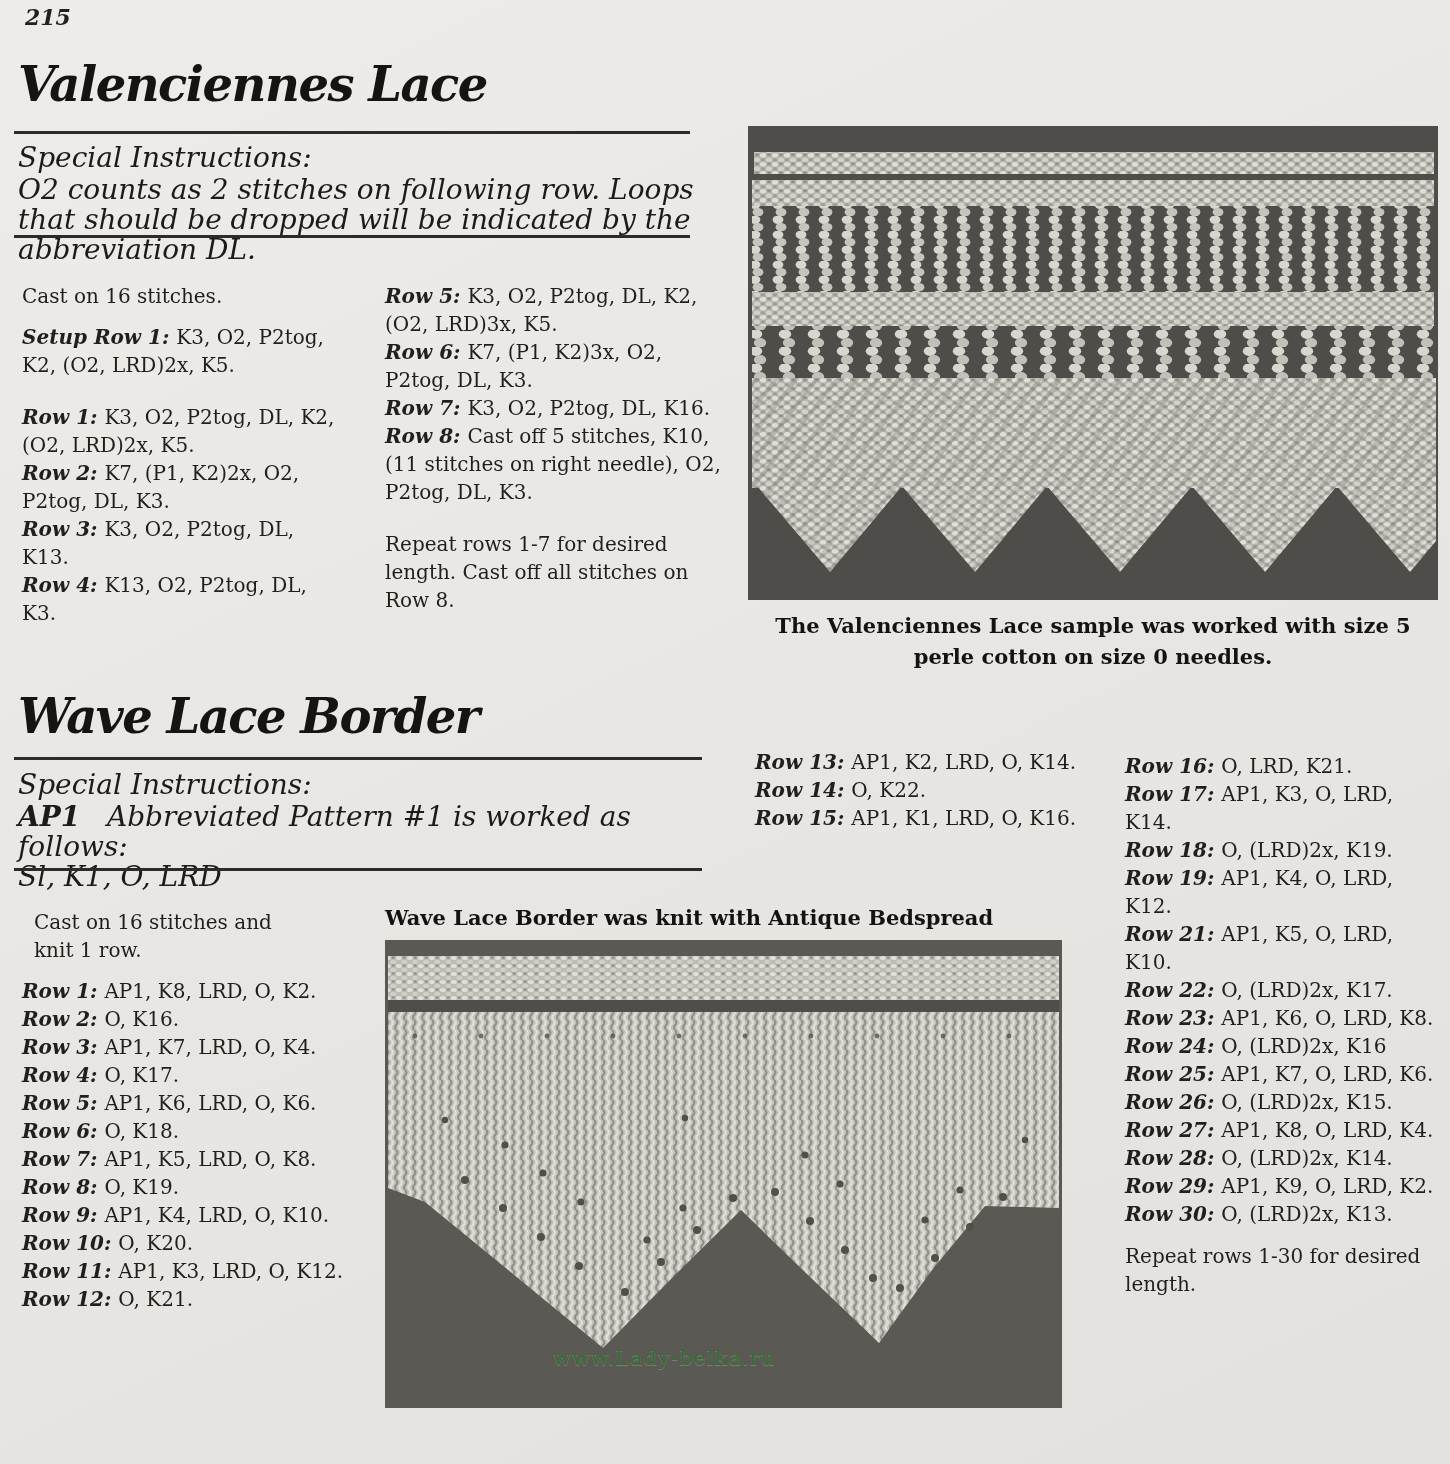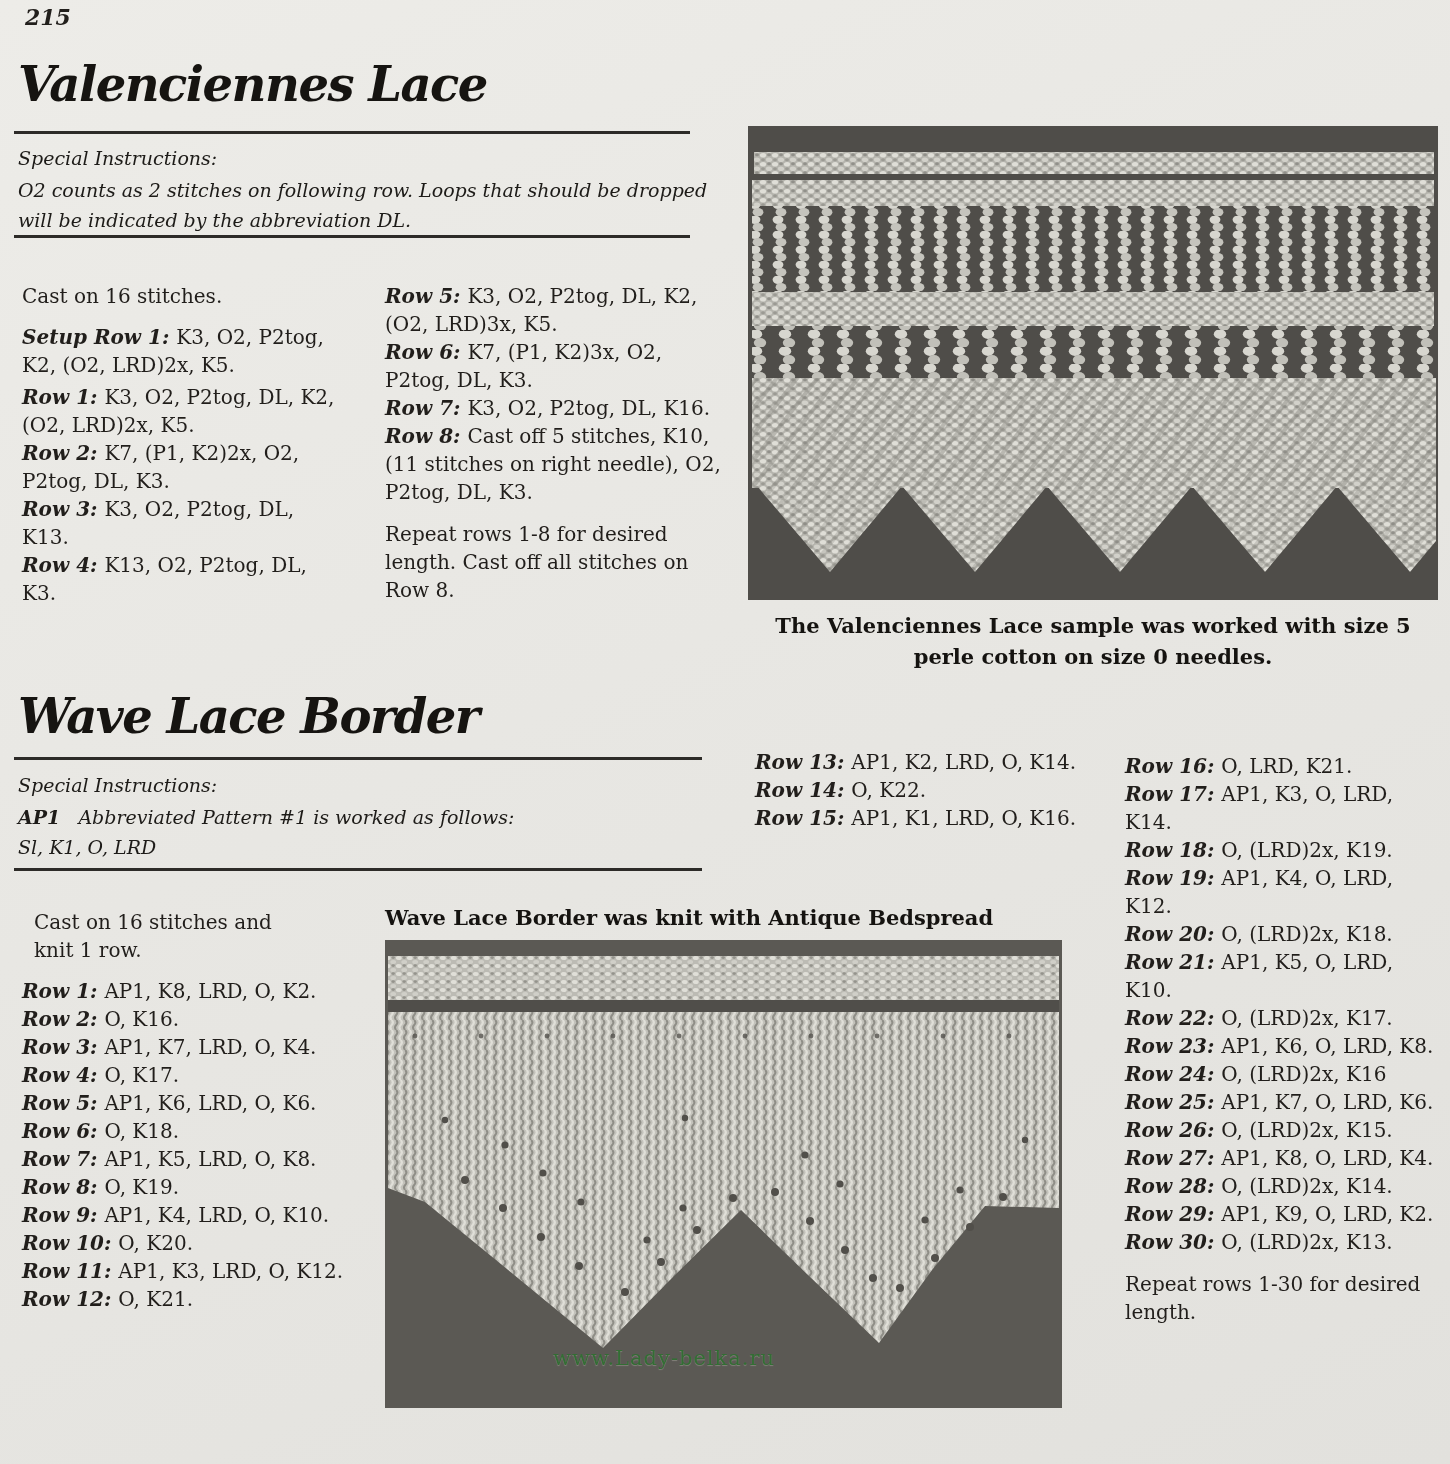--- a/index.html
+++ b/index.html
@@ -8,27 +8,27 @@
     background:linear-gradient(155deg,#edecE8 0%,#e8e7e3 45%,#e2e1dd 100%);
     font-family:"DejaVu Serif", serif; color:#221f1c;
   }
   .abs{position:absolute;}
   .page-num{font-size:22px;font-weight:bold;font-style:italic;}
   .section-title{
     font-size:48px;font-weight:bold;font-style:italic;letter-spacing:-1.5px;
     color:#161411;white-space:nowrap;line-height:1;text-align:right;
   }
   .rule{height:3px;background:#2d2b28;}
-  .special{font-style:italic;font-size:19px;line-height:30px;color:#1d1b18;}
+  .special{font-style:italic;font-size:28px;line-height:30px;color:#1d1b18;}
   .special .sp-label{display:block;margin-bottom:2px;}
   .special b{font-weight:bold;}
   .prow{margin:0;font-size:20px;line-height:28px;color:#211e1b;}
   .castline{margin:0 0 13px 0;}
   .rows-group{margin:0;}
-  .rows-group.gap{margin-bottom:4px;}
+  .rows-group.gap{margin-bottom:24px;}
   .rlabel{font-weight:bold;font-style:italic;}
   .repeat{margin-top:14px;}
   .caption{font-size:21px;font-weight:bold;line-height:31px;color:#151310;}
   .photo{background:#4f4d49;}
   .watermark{
     font-size:21px;color:#2f7031;letter-spacing:1px;
     text-shadow:0 1px 1px rgba(220,220,210,.35);opacity:.9;white-space:nowrap;
   }
 </style>
 </head>
@@ -62,21 +62,21 @@
       </div>
   </div>
 
   <div class="abs" style="left:385px;top:282px;width:340px;">
     <div class="rows-group gap">
         <p class="prow"><span class="rlabel">Row 5: </span>K3, O2, P2tog, DL, K2, (O2, LRD)3x, K5.</p>
         <p class="prow"><span class="rlabel">Row 6: </span>K7, (P1, K2)3x, O2, P2tog, DL, K3.</p>
         <p class="prow"><span class="rlabel">Row 7: </span>K3, O2, P2tog, DL, K16.</p>
         <p class="prow"><span class="rlabel">Row 8: </span>Cast off 5 stitches, K10, (11 stitches on right needle), O2, P2tog, DL, K3.</p>
       </div>
-    <p class="prow repeat">Repeat rows 1-8 for desired length. Cast off all stitches on Row 8.</p>
+    <p class="prow repeat">Repeat rows 1-7 for desired length. Cast off all stitches on Row 8.</p>
   </div>
 
   <div class="abs photo" style="left:748px;top:126px;width:690px;height:474px;">
     <svg viewBox="0 0 690 474" width="690" height="474">
       <defs>
         <pattern id="p1k" width="12" height="9" patternUnits="userSpaceOnUse">
           <rect width="12" height="9" fill="#b5b4ad"></rect>
           <ellipse cx="3" cy="2.3" rx="3.1" ry="2.3" fill="#dfded7"></ellipse>
           <ellipse cx="9" cy="6.8" rx="3.1" ry="2.3" fill="#d2d1ca"></ellipse>
           <ellipse cx="9" cy="1.8" rx="1.9" ry="1.5" fill="#91908a"></ellipse>
@@ -133,21 +133,20 @@
         <p class="prow"><span class="rlabel">Row 15: </span>AP1, K1, LRD, O, K16.</p>
       </div>
   </div>
 
   <div class="abs" style="left:1125px;top:752px;width:315px;">
     <div class="rows-group">
         <p class="prow"><span class="rlabel">Row 16: </span>O, LRD, K21.</p>
         <p class="prow"><span class="rlabel">Row 17: </span>AP1, K3, O, LRD, K14.</p>
         <p class="prow"><span class="rlabel">Row 18: </span>O, (LRD)2x, K19.</p>
         <p class="prow"><span class="rlabel">Row 19: </span>AP1, K4, O, LRD, K12.</p>
-        <p class="prow"><span class="rlabel">Row 20: </span>O, (LRD)2x, K18.</p>
         <p class="prow"><span class="rlabel">Row 21: </span>AP1, K5, O, LRD, K10.</p>
         <p class="prow"><span class="rlabel">Row 22: </span>O, (LRD)2x, K17.</p>
         <p class="prow"><span class="rlabel">Row 23: </span>AP1, K6, O, LRD, K8.</p>
         <p class="prow"><span class="rlabel">Row 24: </span>O, (LRD)2x, K16</p>
         <p class="prow"><span class="rlabel">Row 25: </span>AP1, K7, O, LRD, K6.</p>
         <p class="prow"><span class="rlabel">Row 26: </span>O, (LRD)2x, K15.</p>
         <p class="prow"><span class="rlabel">Row 27: </span>AP1, K8, O, LRD, K4.</p>
         <p class="prow"><span class="rlabel">Row 28: </span>O, (LRD)2x, K14.</p>
         <p class="prow"><span class="rlabel">Row 29: </span>AP1, K9, O, LRD, K2.</p>
         <p class="prow"><span class="rlabel">Row 30: </span>O, (LRD)2x, K13.</p>

